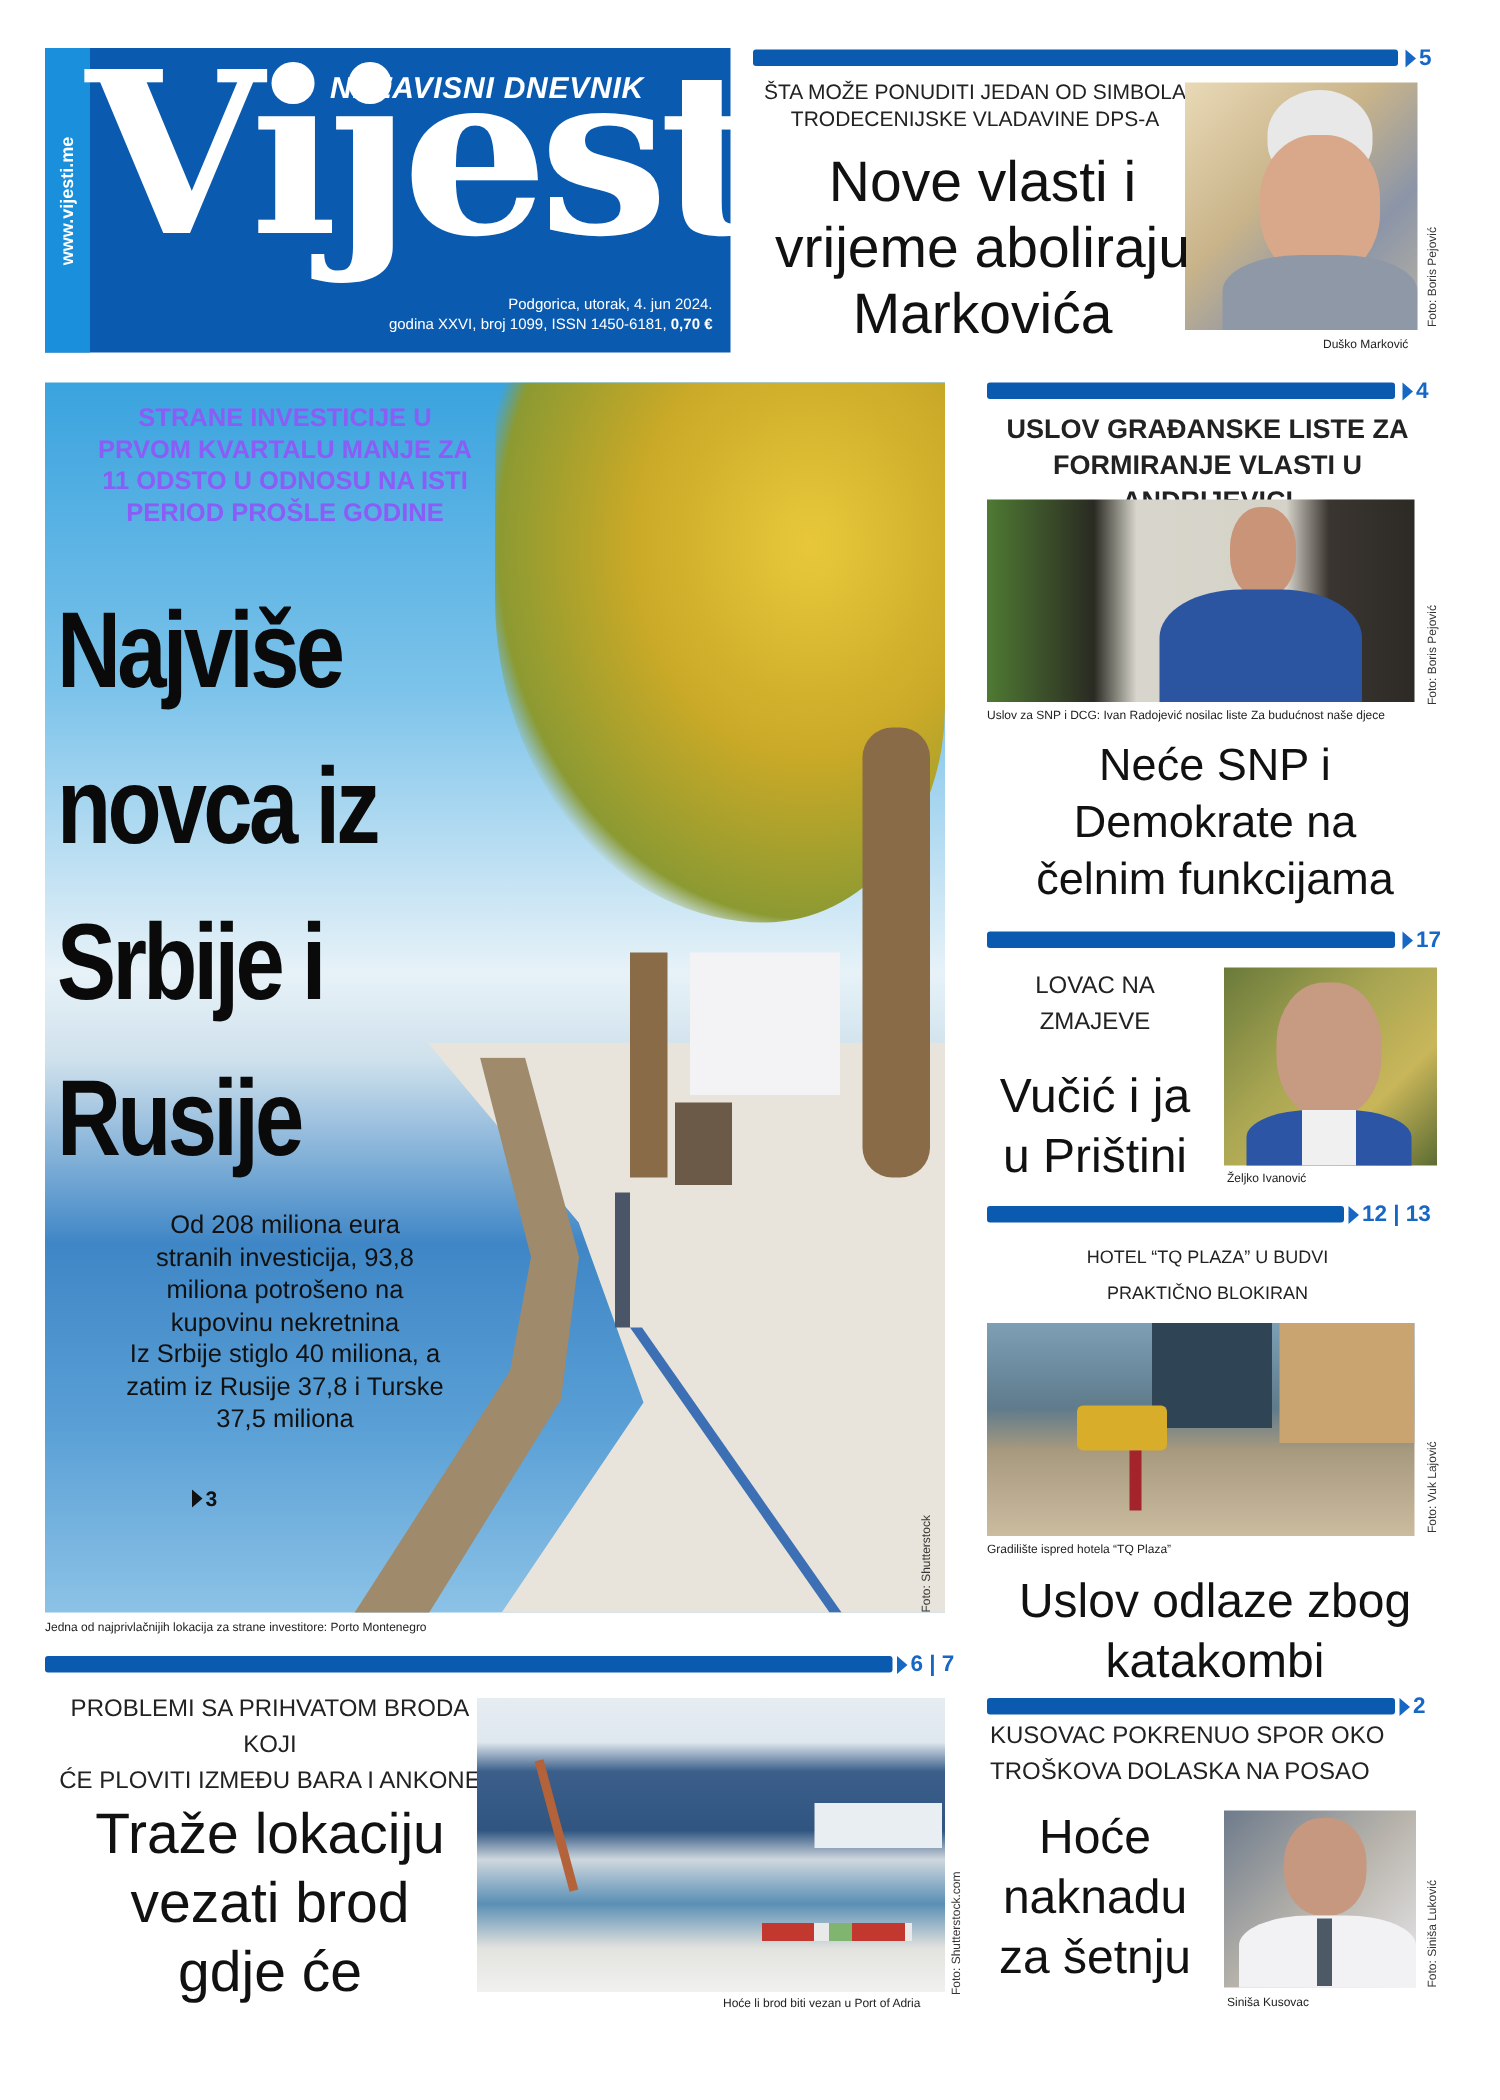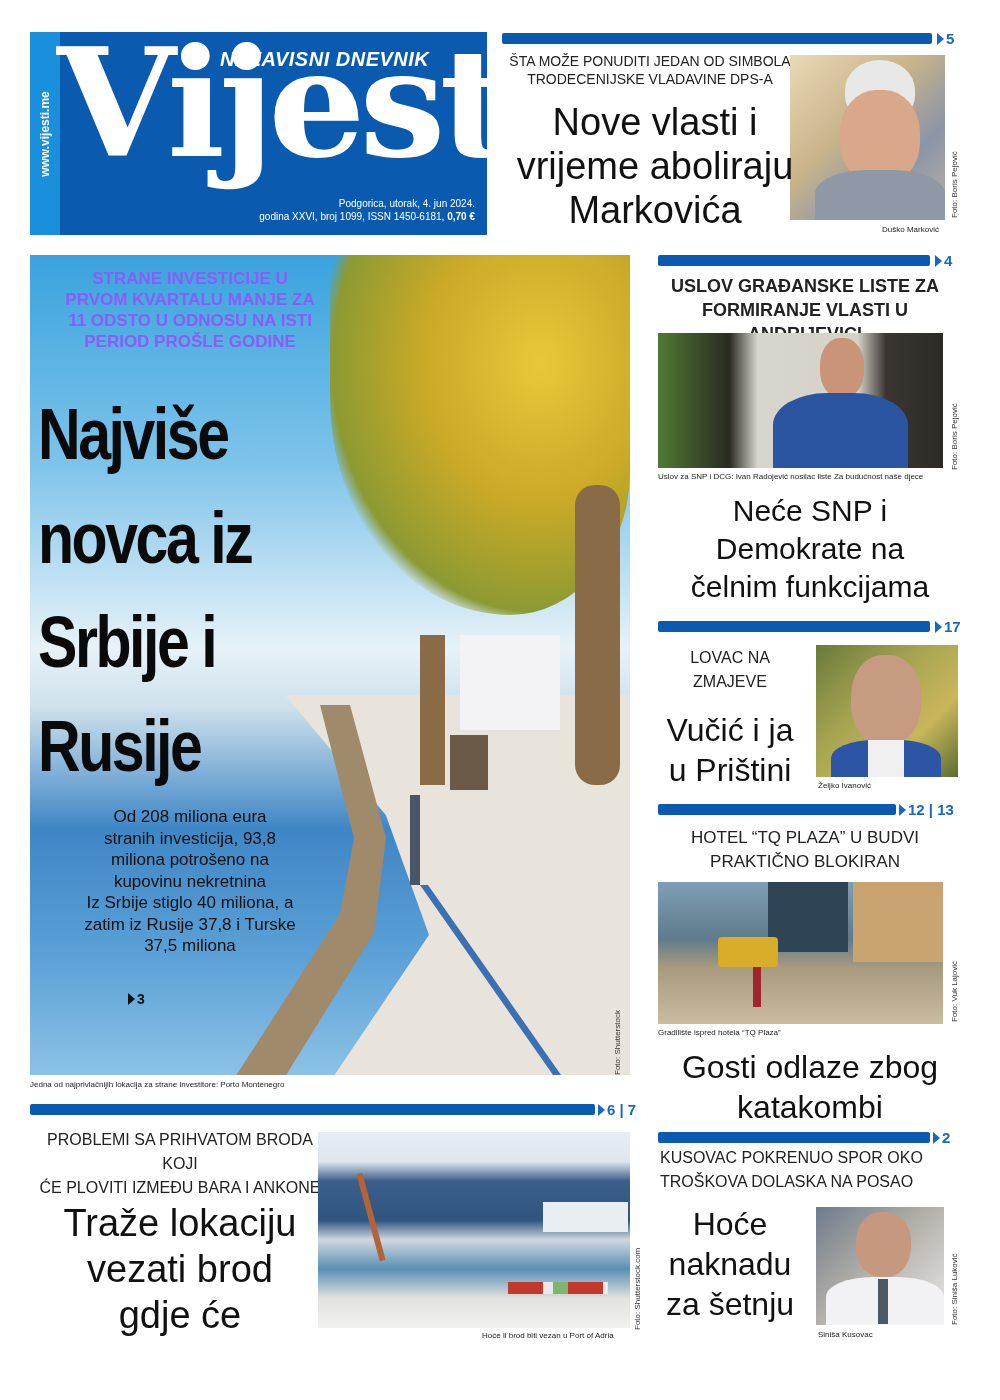--- a/index.html
+++ b/index.html
@@ -149,34 +149,34 @@
   <div class="abs" style="left:15px; top:95px; width:110px; height:45px; border-radius:40% 40% 0 0; background:#2d55a5;"></div>
   <div class="abs" style="left:52px; top:95px; width:36px; height:40px; background:#f0f0f0;"></div>
 </div>
 <div class="abs caption" style="left:818px; top:781px;">Željko Ivanović</div>
 
 <div class="bar" style="left:658px; top:804px; width:238px;"></div>
 <div class="pgref" style="left:899px; top:801px;">
     <span class="tri"></span>
     <span>12 | 13</span>
   </div>
-<div class="abs center kicker" style="left:655px; top:826px; width:300px; font-weight:normal; font-size:17px; line-height:24px;">
+<div class="abs center kicker" style="left:655px; top:826px; width:300px; font-weight:normal; font-size:12px; line-height:24px;">
   <div>HOTEL “TQ PLAZA” U BUDVI</div>
   <div>PRAKTIČNO BLOKIRAN</div>
 </div>
 <div class="photo" style="left:658px; top:882px; width:285px; height:142px; background: linear-gradient(180deg,#7d9fb5 0%,#5f7b8c 40%,#a89a7e 60%,#cbbca0 100%);">
   <div class="abs" style="left:110px; top:0; width:80px; height:70px; background:#2f4454;"></div>
   <div class="abs" style="left:195px; top:0; width:90px; height:80px; background:#c9a470;"></div>
   <div class="abs" style="left:60px; top:55px; width:60px; height:30px; background:#d8ad2a; border-radius:4px;"></div>
   <div class="abs" style="left:95px; top:85px; width:8px; height:40px; background:#a3242b;"></div>
 </div>
 <div class="credit" style="left:950px; top:1022px;">Foto: Vuk Lajović</div>
 <div class="abs caption" style="left:658px; top:1028px;">Gradilište ispred hotela “TQ Plaza”</div>
 <div class="abs center head" style="left:655px; top:1047px; width:310px; font-size:32px; line-height:40px;">
-  <div>Gosti odlaze zbog</div>
+  <div>Uslov odlaze zbog</div>
   <div>katakombi</div>
 </div>
 
 <div class="bar" style="left:30px; top:1104px; width:565px;"></div>
 <div class="pgref" style="left:598px; top:1101px;">
     <span class="tri"></span>
     <span>6 | 7</span>
   </div>
 <div class="abs center kicker" style="left:30px; top:1128px; width:300px; font-weight:normal; font-size:16px; line-height:24px;">
   <div>PROBLEMI SA PRIHVATOM BRODA KOJI</div>

